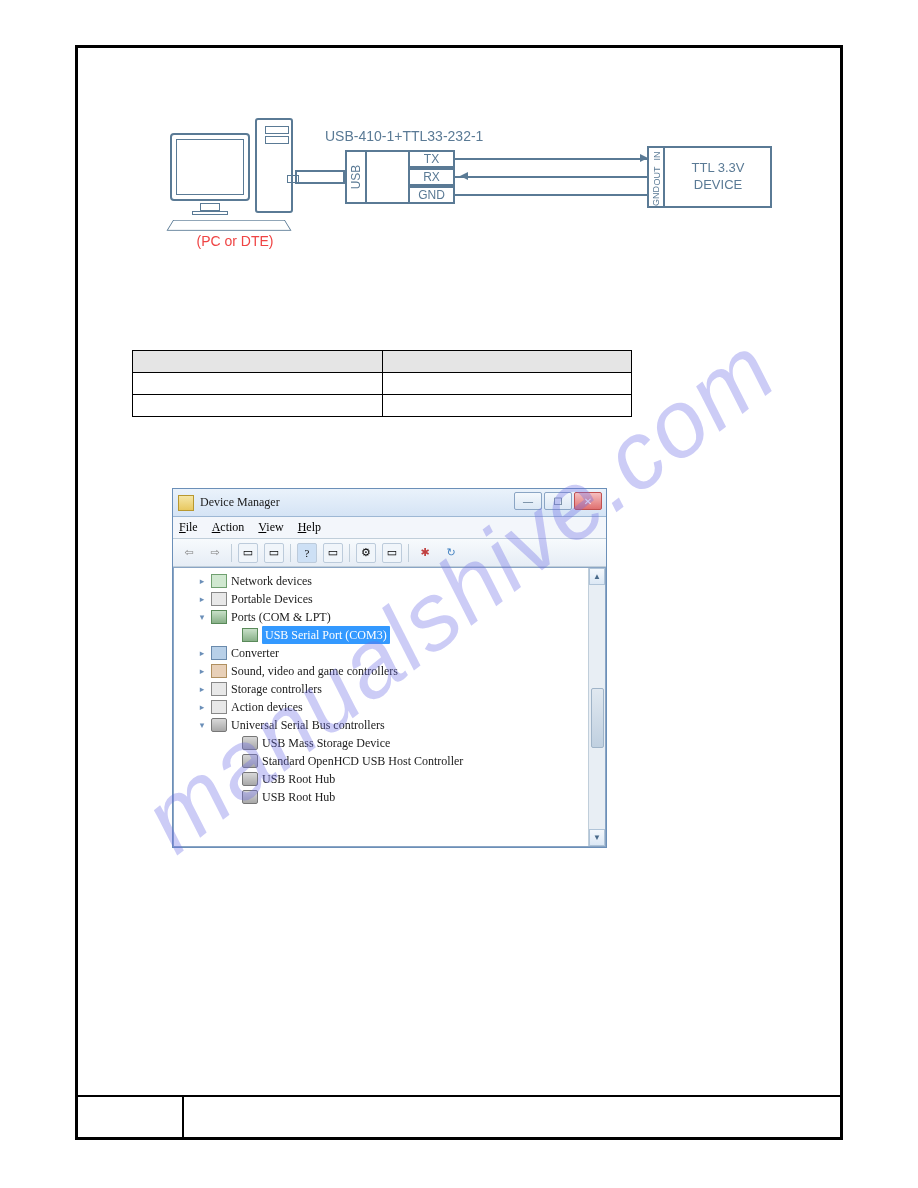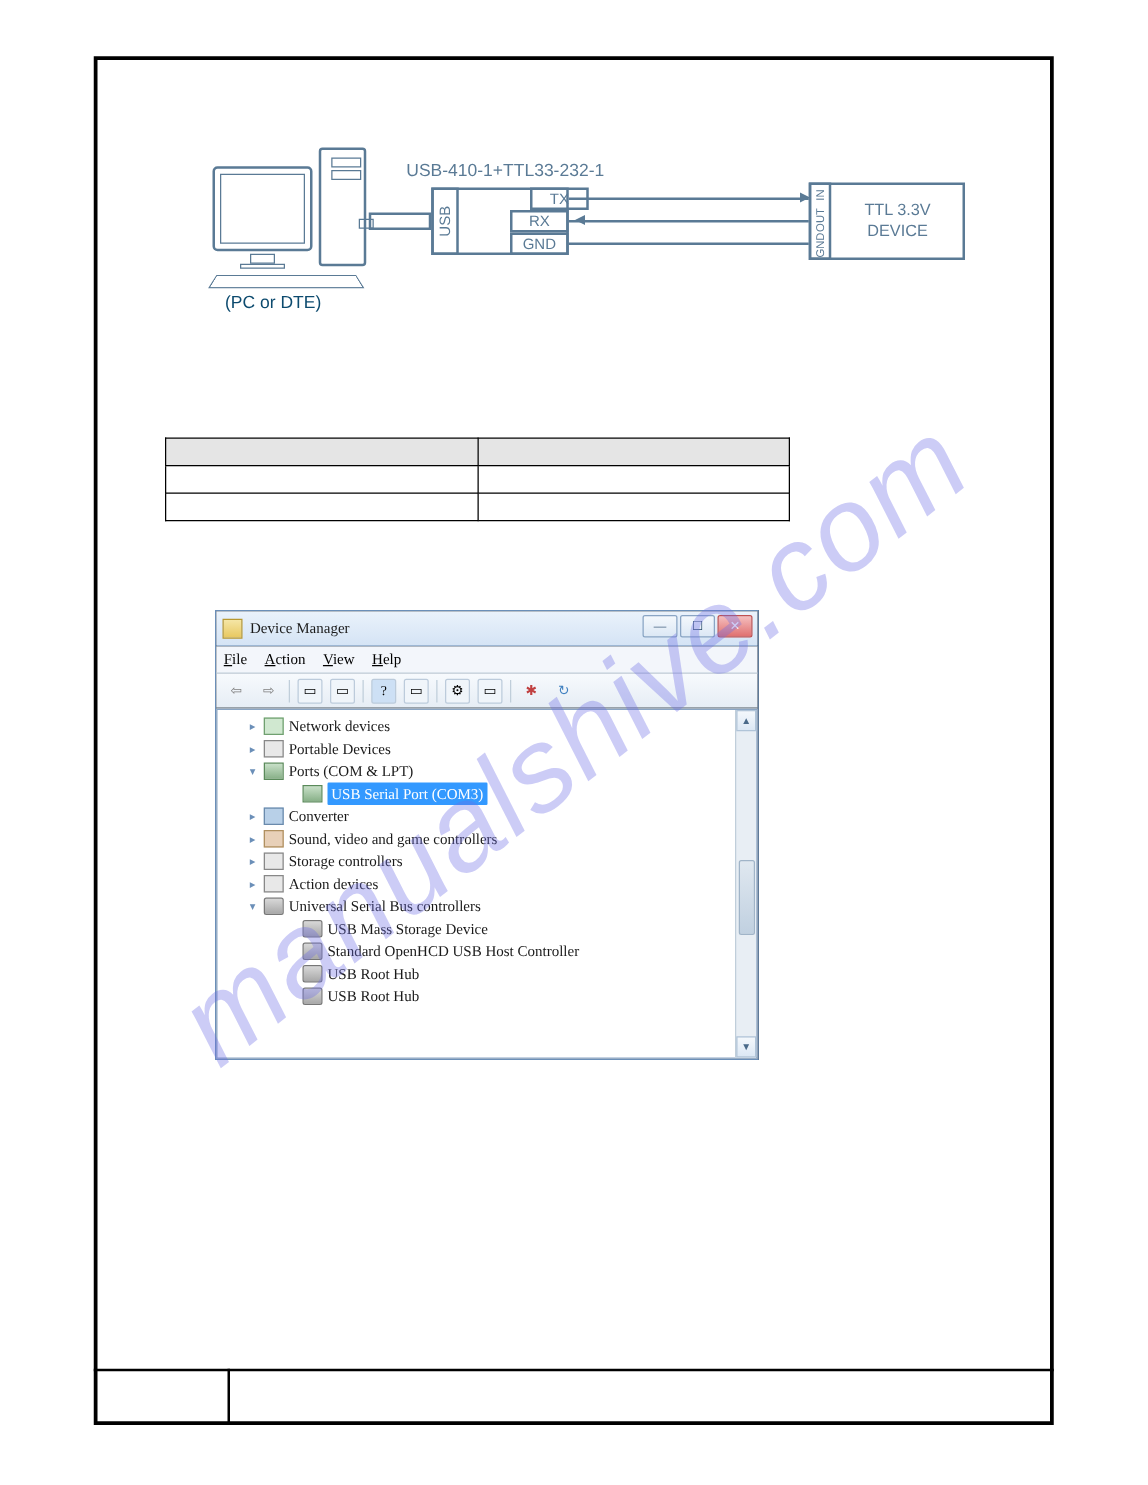--- a/index.html
+++ b/index.html
@@ -85,37 +85,38 @@
   }
   .pc-kb {
     position:absolute;
     left: 0px; top: 100px; width: 118px; height: 14px;
     border: 1px solid #5a7a95;
     transform: perspective(80px) rotateX(40deg);
   }
   .pc-caption {
     position:absolute;
     left: 10px; top: 115px; width: 110px;
+    text-align:center;
     font-size: 14px;
-    color: #0c4a6e;
+    color: #ef4444;
   }
   .usb-conv {
     position:absolute;
     left: 175px; top: 32px; width: 110px; height: 54px;
     border: 2px solid #5a7a95;
   }
   .usb-side {
     position:absolute;
     left: 175px; top: 32px; width: 22px; height: 54px;
     border: 2px solid #5a7a95;
     font-size: 12px; color:#5a7a95;
     display:flex;align-items:center;justify-content:center;
   }
   .usb-side span { transform: rotate(-90deg); }
-  .pin-tx { position:absolute; left:254px; top: 32px; width:47px; height:18px; border:2px solid #5a7a95; font-size:12px; color:#5a7a95; text-align:center; line-height:15px; }
+  .pin-tx { position:absolute; left:238px; top: 32px; width:47px; height:18px; border:2px solid #5a7a95; font-size:12px; color:#5a7a95; text-align:center; line-height:15px; }
   .pin-rx { position:absolute; left:238px; top: 50px; width:47px; height:18px; border:2px solid #5a7a95; font-size:12px; color:#5a7a95; text-align:center; line-height:15px; }
   .pin-gnd { position:absolute; left:238px; top: 68px; width:47px; height:18px; border:2px solid #5a7a95; font-size:12px; color:#5a7a95; text-align:center; line-height:15px; }
   .usb-title { position:absolute; left:155px; top:10px; font-size:14px; color:#5a7a95; }
   .wire { position:absolute; height:2px; background:#5a7a95; }
   .wire.tx { left:285px; top:40px; width:192px; }
   .wire.rx { left:285px; top:58px; width:192px; }
   .wire.gnd { left:285px; top:76px; width:192px; }
   .arrow-r { position:absolute; width:0;height:0; border-top:4px solid transparent; border-bottom:4px solid transparent; border-left:8px solid #5a7a95; }
   .arrow-l { position:absolute; width:0;height:0; border-top:4px solid transparent; border-bottom:4px solid transparent; border-right:8px solid #5a7a95; }
   .arr-tx { left:470px; top:36px; }

